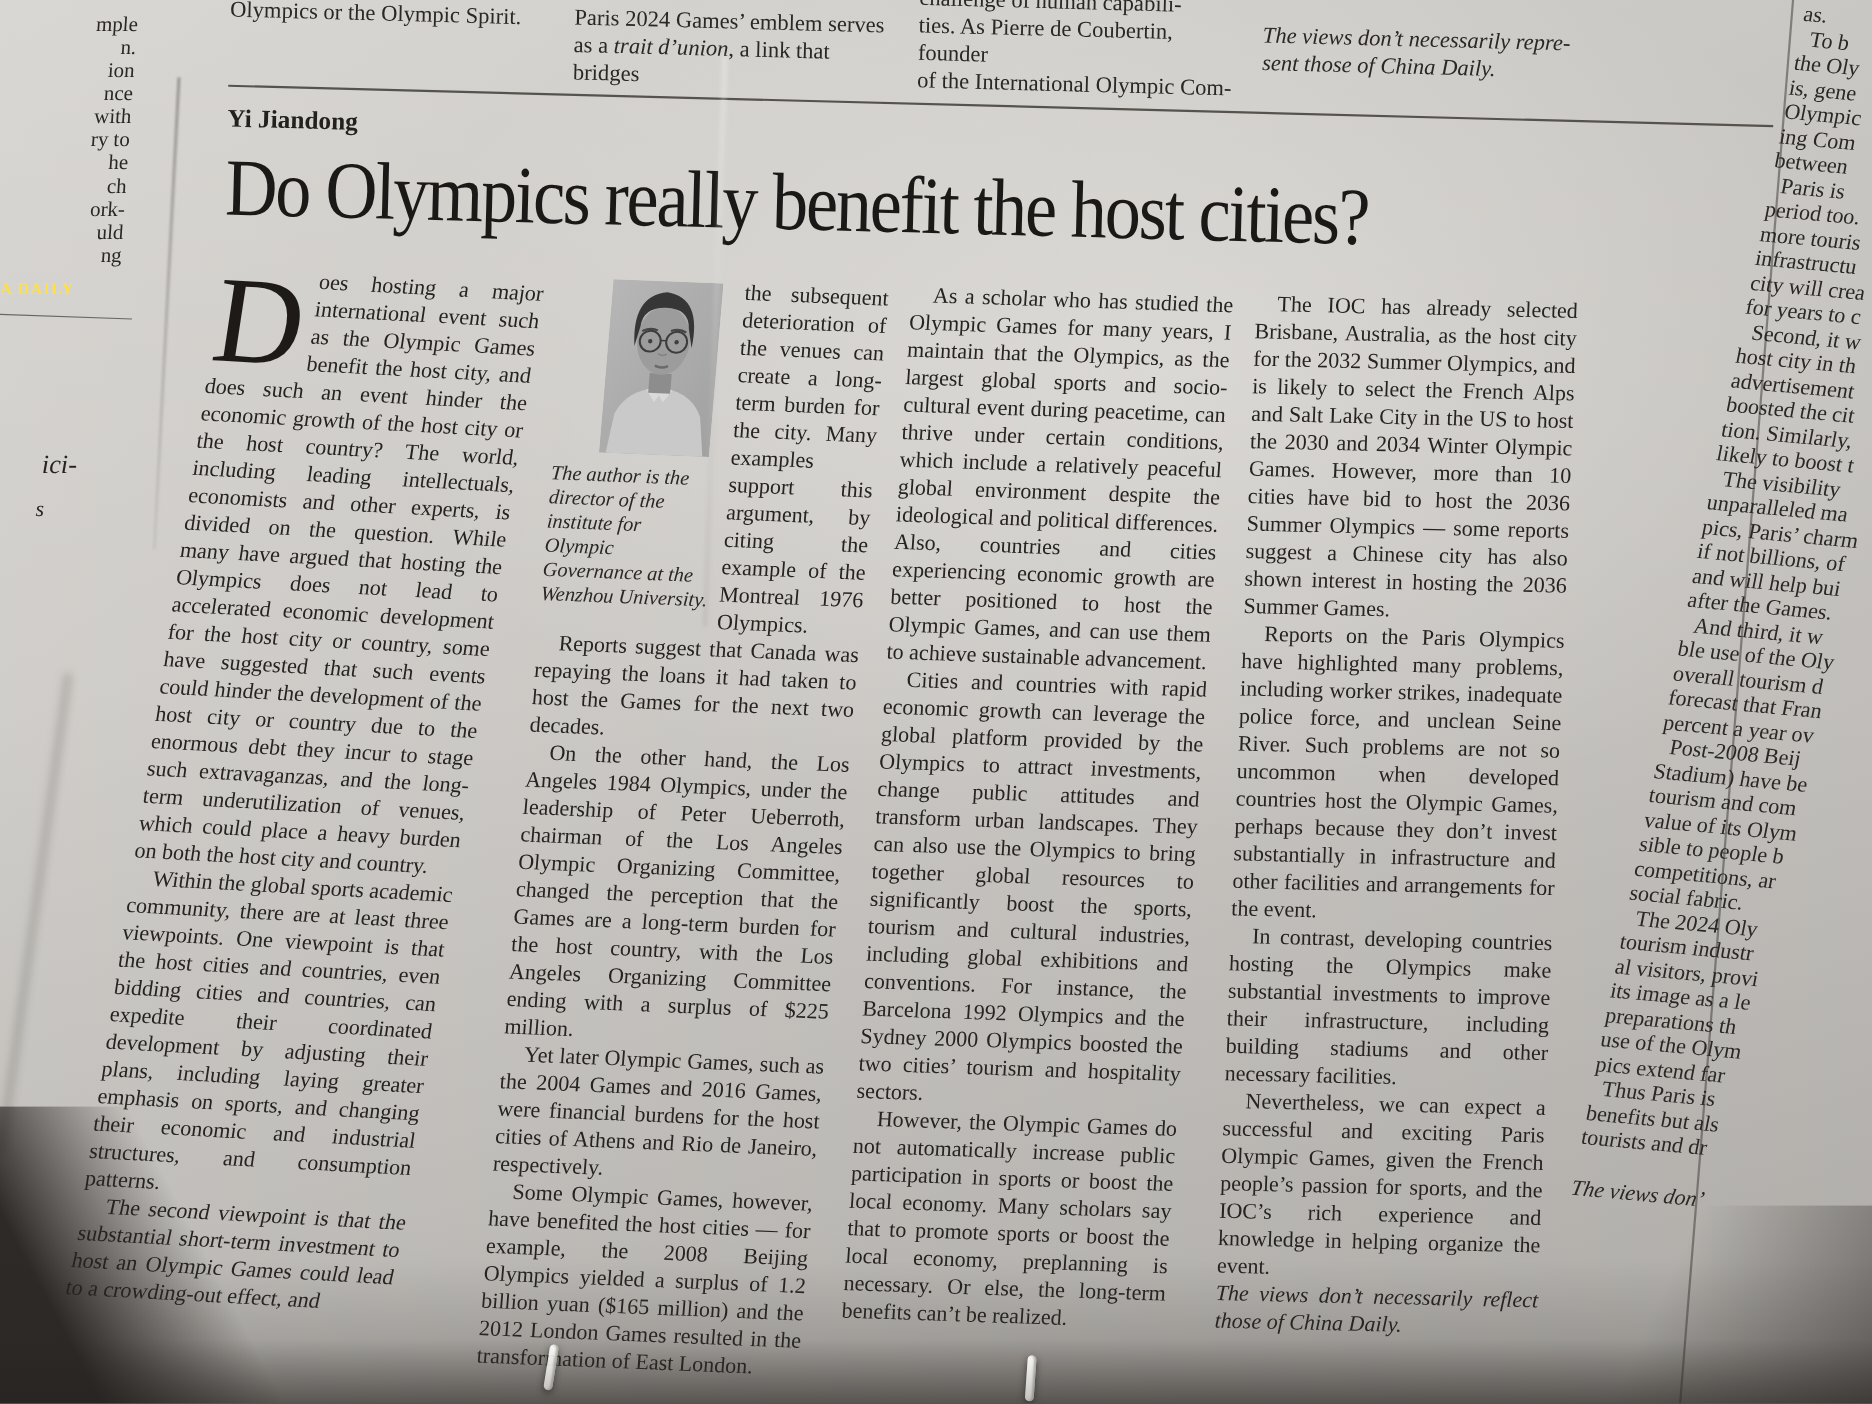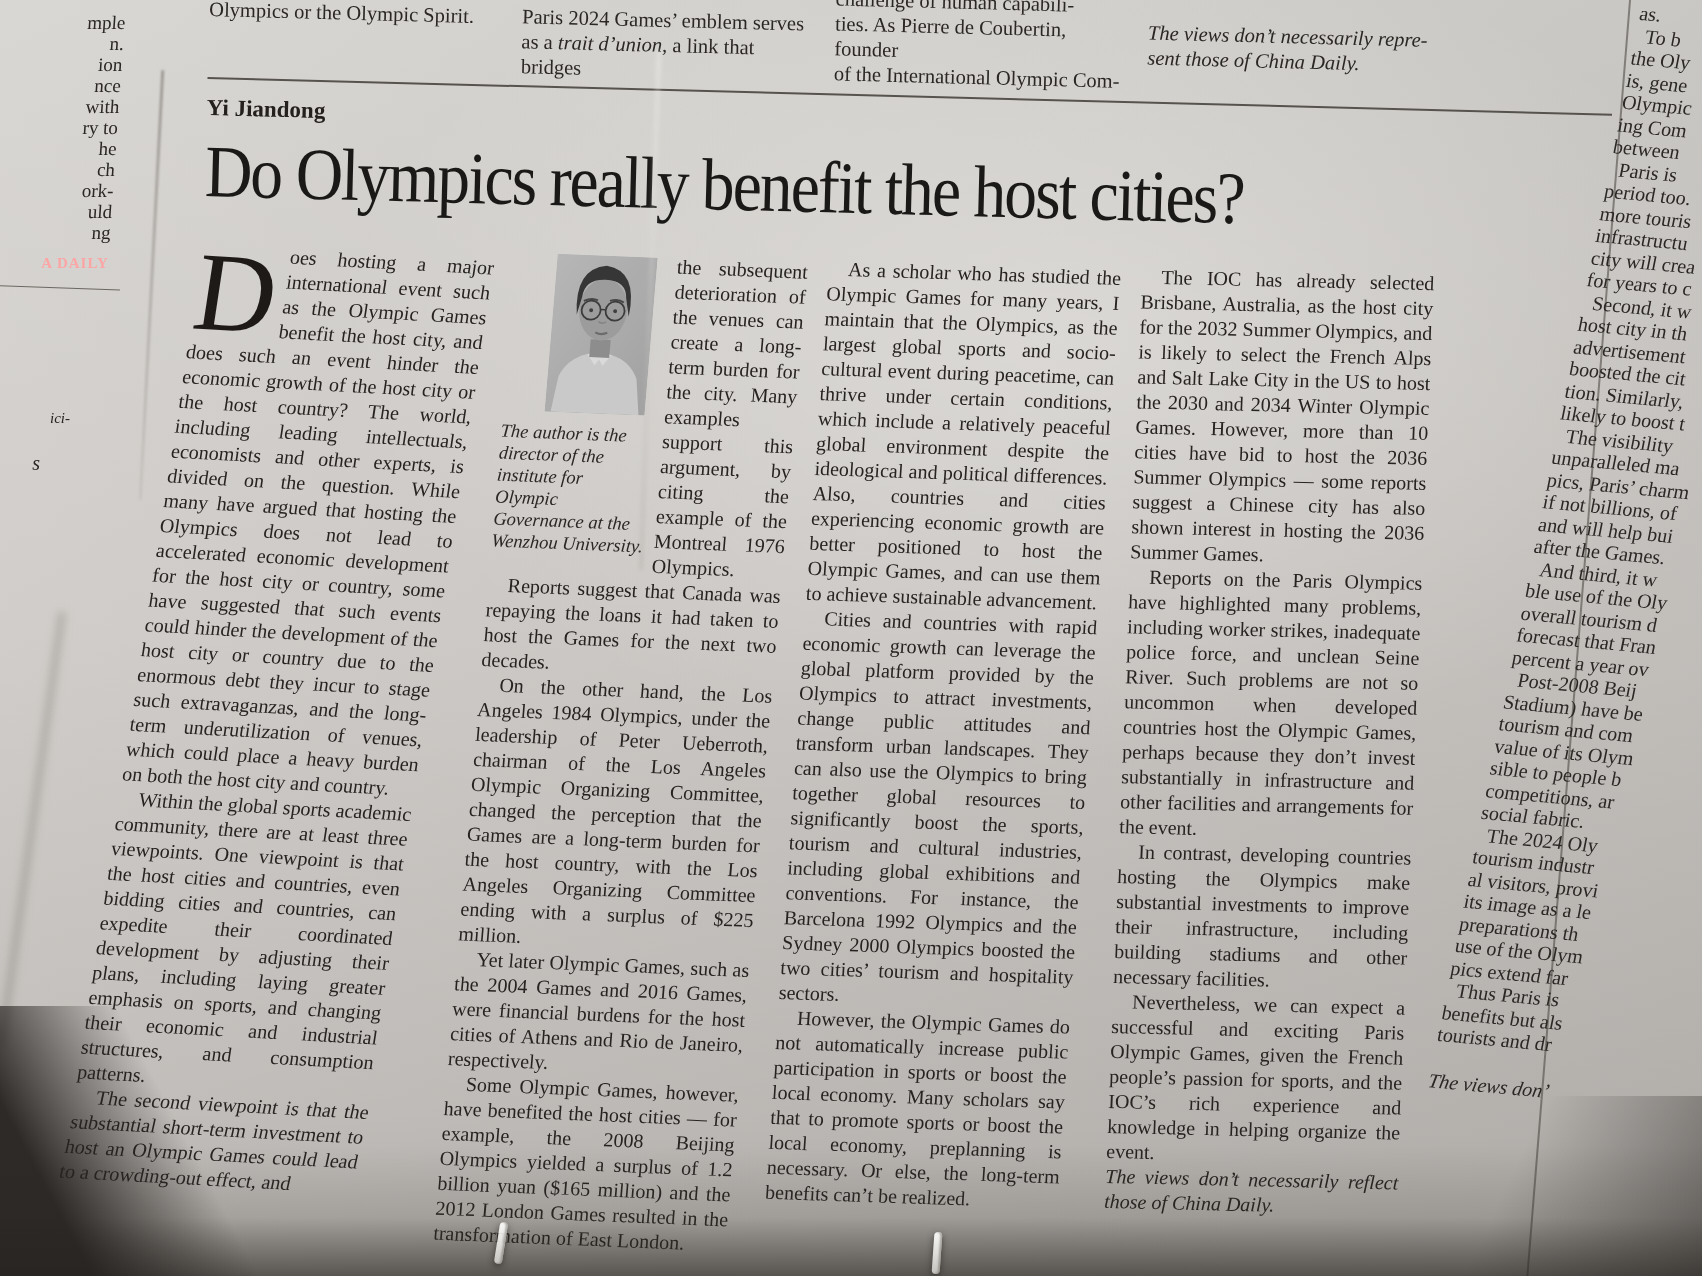--- a/index.html
+++ b/index.html
@@ -46,24 +46,24 @@
   .col3{transform:rotate(0.4deg) skewX(-2deg);transform-origin:top left;}
   .col4{transform:rotate(-0.2deg) skewX(-1deg);transform-origin:top left;}
   .dropcap{float:left;font-size:112px;line-height:0.78;padding:8px 8px 0 0;color:#1d1a18;}
   .photo-block{float:left;width:152px;margin:4px 10px 4px 0;}
   .photo{width:100px;height:158px;margin-left:42px;display:block;filter:grayscale(1) contrast(0.92);}
   .caption{font-style:italic;font-size:18.5px;line-height:22px;margin-top:10px;text-align:left;color:#2a2724;}
   .views{font-style:italic;margin-top:26px;text-indent:0 !important;}
   
   .leftpage{position:absolute;left:0;top:12px;width:118px;text-align:right;color:#2a2724;
     font-size:19px;line-height:21px;transform:skewX(-4deg);}
-  .masthead{position:absolute;left:16px;top:255px;width:118px;text-align:center;
-    font-weight:bold;font-size:15px;letter-spacing:1px;color:#fca5a5;font-family:"Liberation Serif",serif;}
+  .masthead{position:absolute;left:0;top:255px;width:118px;text-align:left;
+    font-weight:bold;font-size:15px;letter-spacing:1px;color:#fde047;font-family:"Liberation Serif",serif;}
   .masthead-rule{position:absolute;left:-20px;top:287px;width:140px;border-top:1.5px solid #6b6762;transform:rotate(2deg);}
-  .left-ital1{position:absolute;left:0;top:410px;width:70px;text-align:right;font-style:italic;font-size:15px;}
+  .left-ital1{position:absolute;left:0;top:410px;width:70px;text-align:right;font-style:italic;font-size:24px;}
   .left-ital2{position:absolute;left:0;top:452px;width:40px;text-align:right;font-style:italic;font-size:20px;}
   .leftfold{position:absolute;left:150px;top:70px;width:3px;height:430px;
     background:linear-gradient(to bottom,rgba(110,105,100,0.55),rgba(110,105,100,0.1));
     transform:rotate(3deg);filter:blur(1px);}
   .leftstreak{position:absolute;left:28px;top:610px;width:7px;height:440px;
     background:rgba(115,109,103,0.35);transform:rotate(8deg);filter:blur(4px);}
   
   .pagerule{position:absolute;left:1630px;top:-12px;width:2px;height:1330px;
     background:rgba(70,65,60,0.55);transform:rotate(4.6deg);transform-origin:top left;}
   .rightpage{position:absolute;left:1642px;top:2px;width:190px;color:#2a2724;

